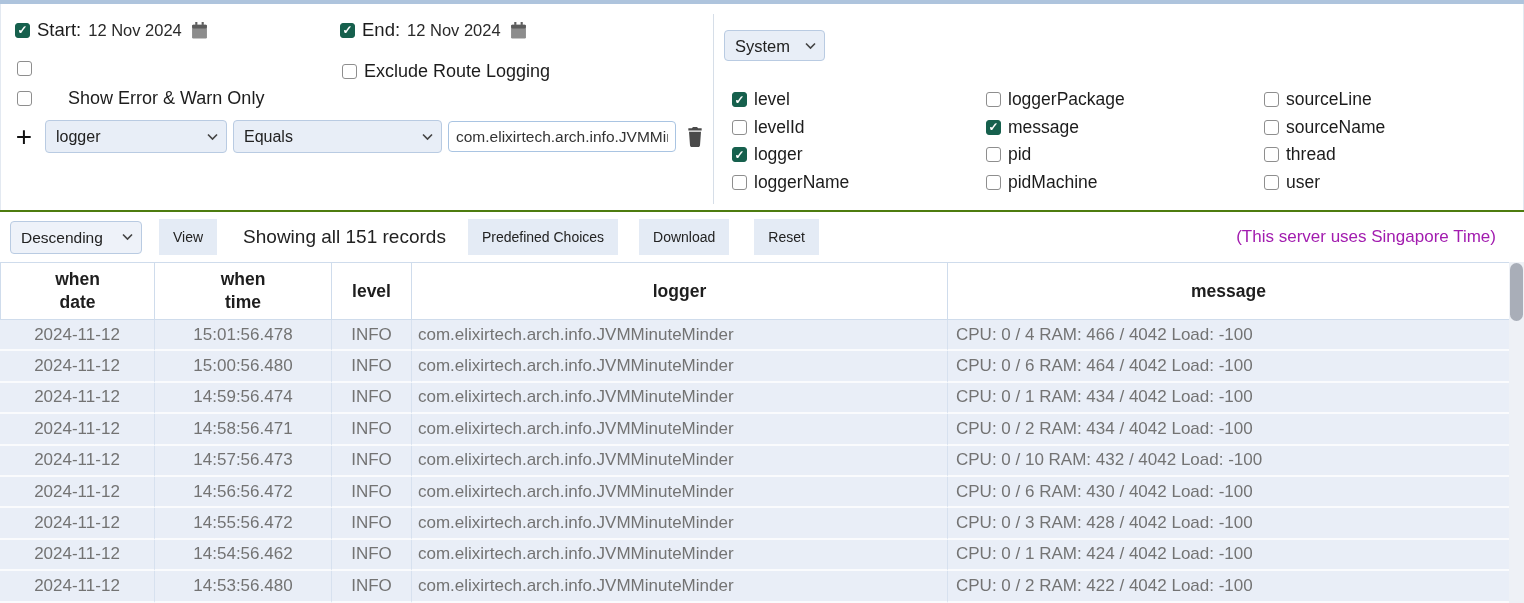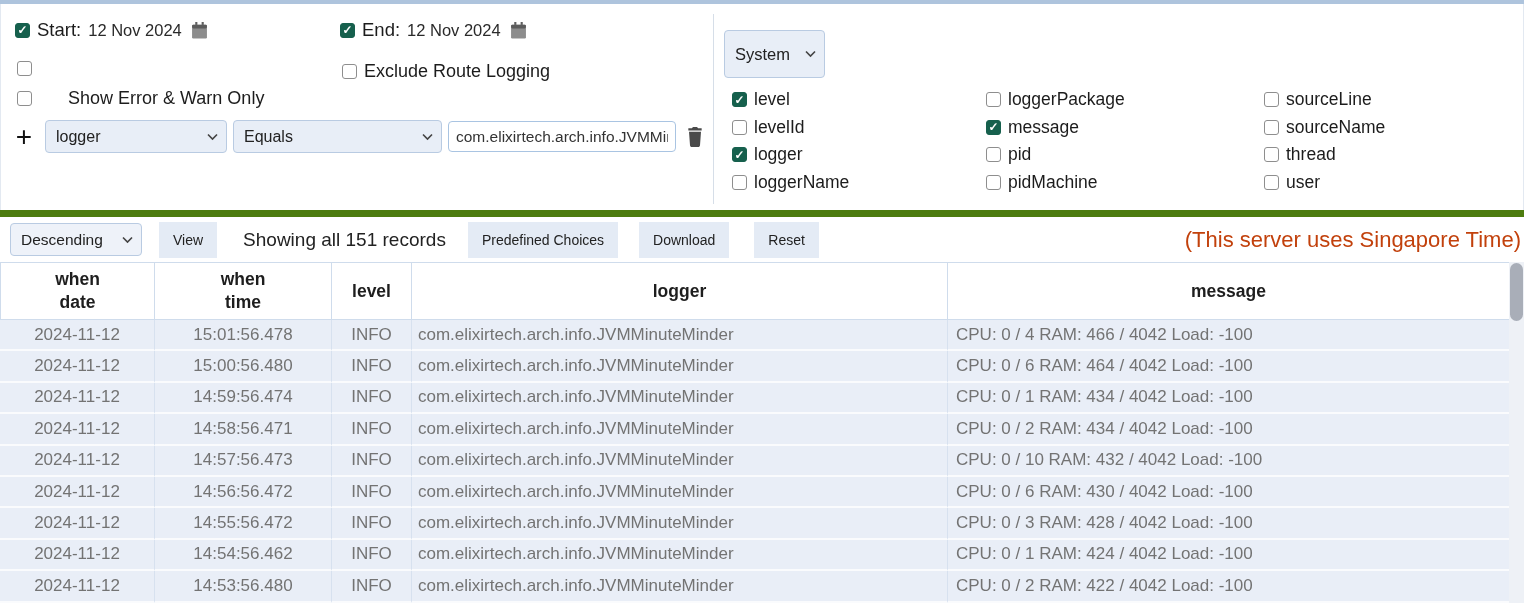--- a/index.html
+++ b/index.html
@@ -36,37 +36,37 @@
            padding:4px 28px 4px 10px; height:33px; cursor:pointer; }
   .sel-field { width:182px; margin-left:10px; }
   .sel-op { width:209px; margin-left:6px; }
   .filter-input { width:228px; height:31px; margin-left:6px; border:1px solid #a9c4e2; border-radius:4px;
                   background:#fff; font-family:"Liberation Sans", sans-serif; font-size:15.5px; color:#333;
                   padding:0 7px; overflow:hidden; text-overflow:clip; white-space:nowrap; }
   .trash-btn { margin-left:11px; display:inline-flex; cursor:pointer; }
 
   
   .sys-wrap { position:absolute; left:723px; top:26px; }
-  .sel-system { width:101px; height:48px; font-size:16.5px; }
+  .sel-system { width:101px; height:31px; font-size:16.5px; }
   .col-grid { position:absolute; left:731px; top:82px; display:grid; grid-auto-flow:column;
               grid-template-rows:repeat(4, 27.6px); grid-template-columns:254px 278px auto; align-items:center; }
   .col-item { display:flex; align-items:center; gap:7px; font-size:17.5px; color:#1c1c1c; white-space:nowrap; }
 
   
-  .toolbar { position:absolute; left:0; top:210px; width:1524px; height:52px; border-top:7px solid #4d7c0f;
-             display:flex; align-items:center; padding:0 3px 0 10px; background:#fff; }
+  .toolbar { position:absolute; left:0; top:210px; width:1524px; height:52px; border-top:2px solid #4d7c0f;
+             display:flex; align-items:center; padding:0 28px 0 10px; background:#fff; }
   .sel-sort { width:132px; font-size:15.5px; background:#eef2f9; }
   .tb-btn { background:#e4ebf5; border:none; border-radius:0; font-family:"Liberation Sans", sans-serif;
             font-size:14px; color:#222; height:36px; padding:0 14px; cursor:pointer; white-space:nowrap; }
   .btn-view { margin-left:17px; }
   .count-text { margin-left:26px; font-size:19px; color:#222; white-space:nowrap; }
   .btn-download { margin-left:21px; }
   .btn-predef { margin-left:22px; }
   .btn-reset { margin-left:25px; }
-  .tz-note { margin-left:auto; font-size:22px; color:#c2410c; white-space:nowrap; }
+  .tz-note { margin-left:auto; font-size:17px; color:#a21caf; white-space:nowrap; }
 
   
   .tablewrap { position:absolute; left:0; top:262px; width:1509px; }
   table { border-collapse:separate; border-spacing:0; table-layout:fixed; width:1509px; }
   col.c-date { width:155px; } col.c-time { width:177px; } col.c-level { width:80px; }
   col.c-logger { width:536px; } col.c-msg { width:561px; }
   th { background:#fff; font-weight:bold; font-size:17.5px; color:#1e1e1e; text-align:center;
        height:58px; vertical-align:middle; line-height:1.3;
        border-top:1px solid #cfdcec; border-bottom:1px solid #cfdcec; border-right:1px solid #cfdcec; }
   th:first-child { border-left:1px solid #cfdcec; }

